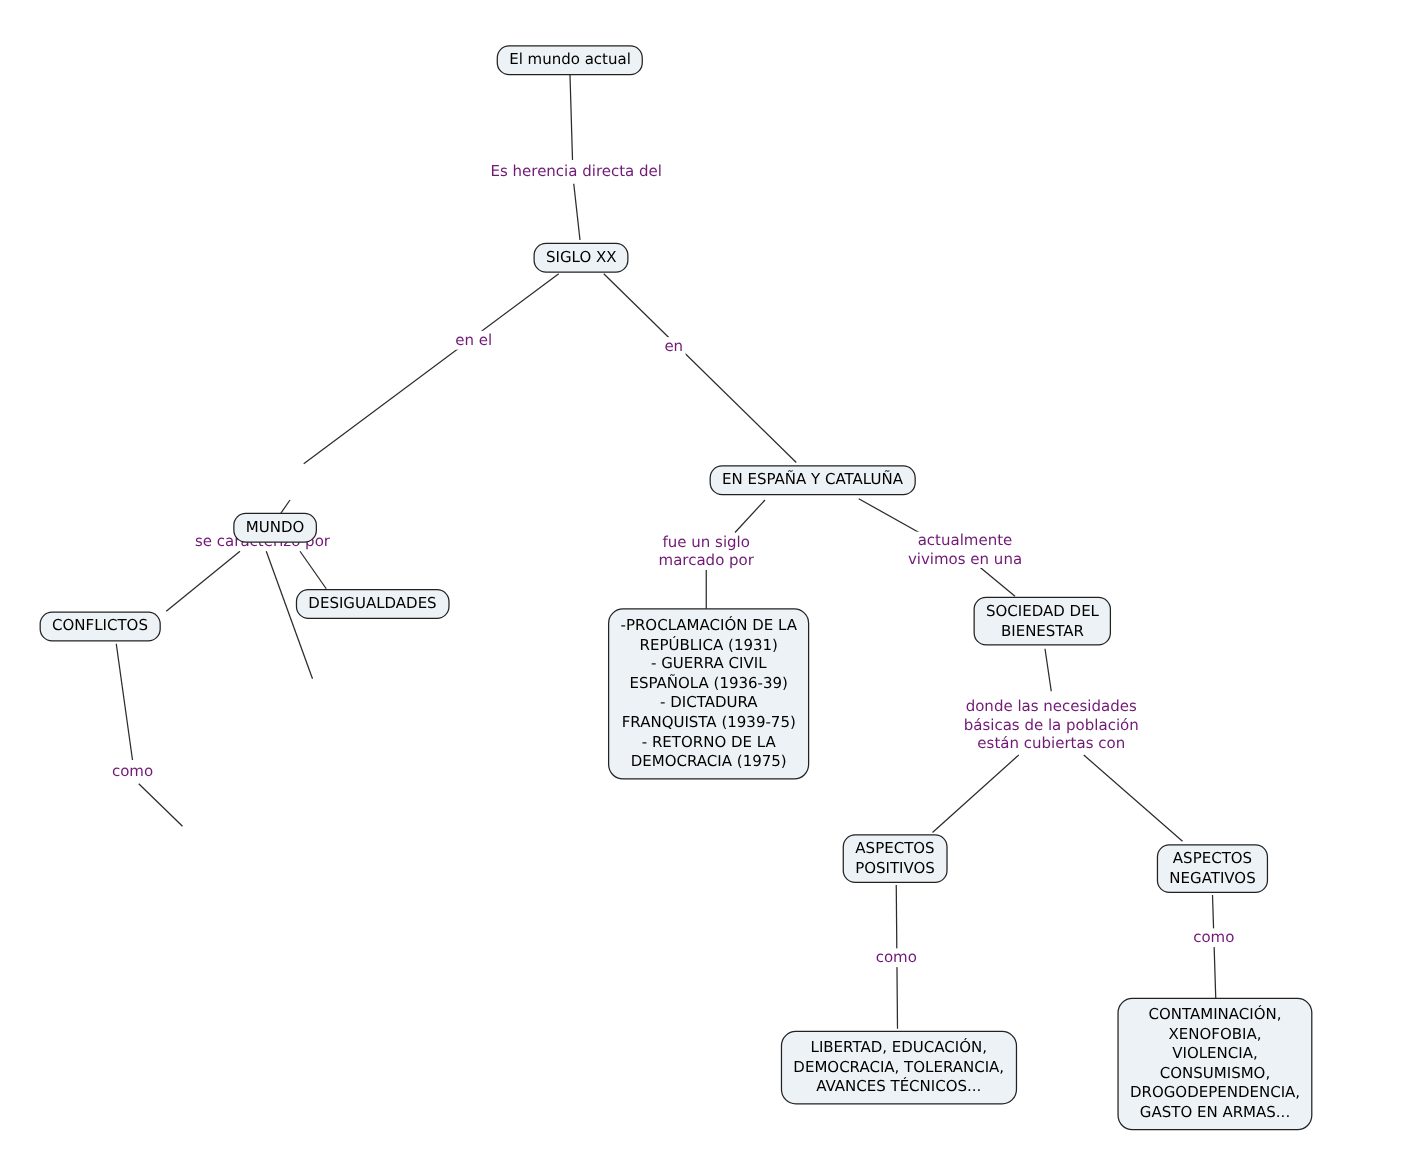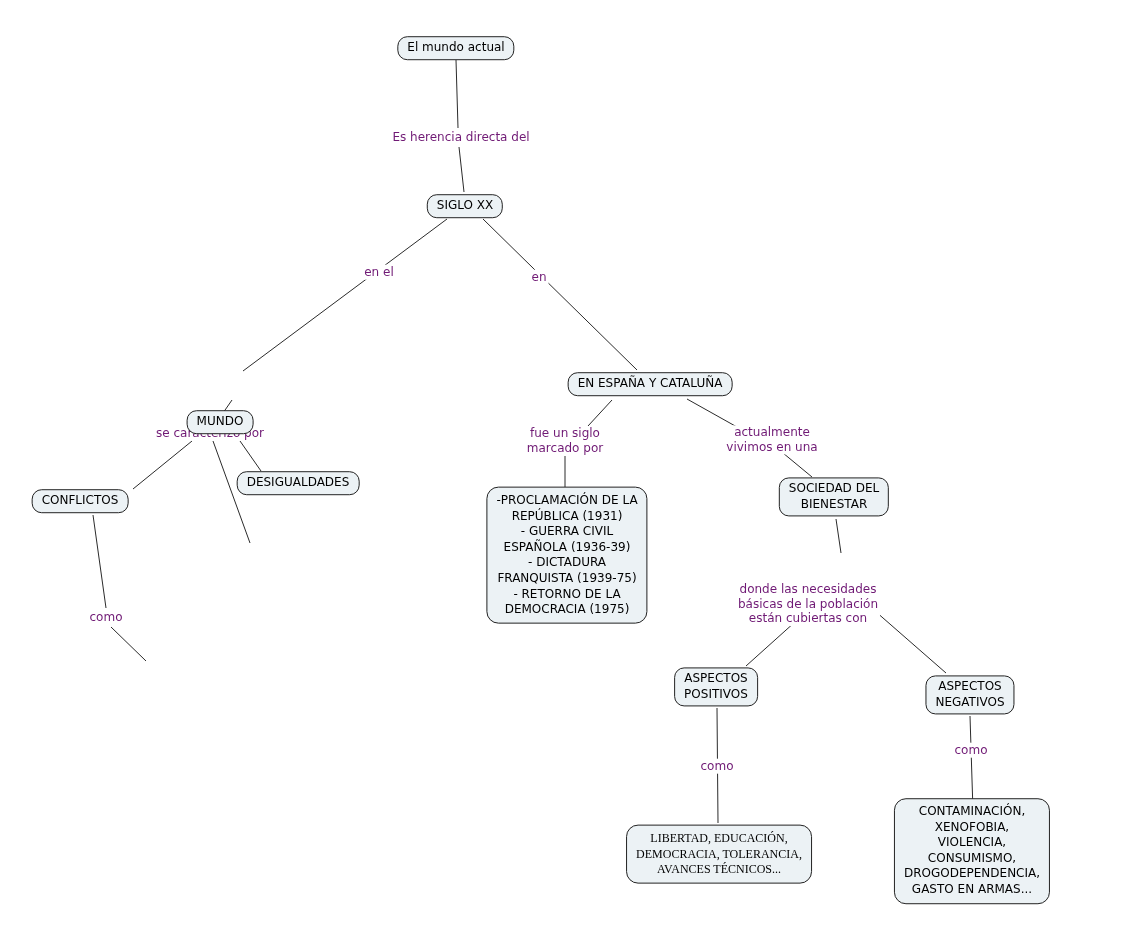--- a/index.html
+++ b/index.html
@@ -88,21 +88,21 @@
 
   <div class="link-label" style="left:461px; top:137px;">Es herencia directa del</div>
   <div class="link-label" style="left:379px; top:272px;">en el</div>
   <div class="link-label" style="left:539px; top:277px;">en</div>
   <div class="link-label" style="left:210px; top:433px;">se caracterizó por</div>
   <div class="link-label" style="left:106px; top:617px;">como</div>
   <div class="link-label" style="left:565px; top:441px;">fue un siglo
 marcado por</div>
   <div class="link-label" style="left:772px; top:440px;">actualmente
 vivimos en una</div>
-  <div class="link-label" style="left:808px; top:580px;margin-top:24px;">donde las necesidades
+  <div class="link-label" style="left:841px; top:580px;">donde las necesidades
 básicas de la población
 están cubiertas con</div>
   <div class="link-label" style="left:717px; top:766px;">como</div>
   <div class="link-label" style="left:971px; top:750px;">como</div>
 
   <div class="node" style="left:456px; top:48px;">El mundo actual</div>
   <div class="node" style="left:465px; top:206px;">SIGLO XX</div>
   <div class="node" style="left:220px; top:386px;margin-top:36px;">MUNDO</div>
   <div class="node" style="left:650px; top:384px;">EN ESPAÑA Y CATALUÑA</div>
   <div class="node" style="left:80px;  top:501px;">CONFLICTOS</div>
@@ -114,21 +114,21 @@
 - DICTADURA
 FRANQUISTA (1939-75)
 - RETORNO DE LA
 DEMOCRACIA (1975)</div>
   <div class="node" style="left:834px; top:497px;">SOCIEDAD DEL
 BIENESTAR</div>
   <div class="node" style="left:716px; top:687px;">ASPECTOS
 POSITIVOS</div>
   <div class="node" style="left:970px; top:695px;">ASPECTOS
 NEGATIVOS</div>
-  <div class="node big" style="left:719px; top:854px;font-family:Liberation Serif, serif;">LIBERTAD, EDUCACIÓN,
+  <div class="node big" style="left:719px; top:854px;">LIBERTAD, EDUCACIÓN,
 DEMOCRACIA, TOLERANCIA,
 AVANCES TÉCNICOS...</div>
   <div class="node big" style="left:972px; top:851px;">CONTAMINACIÓN, XENOFOBIA,
 VIOLENCIA, CONSUMISMO,
 DROGODEPENDENCIA,
 GASTO EN ARMAS...</div>
 
 </div>
 
 </body></html>

